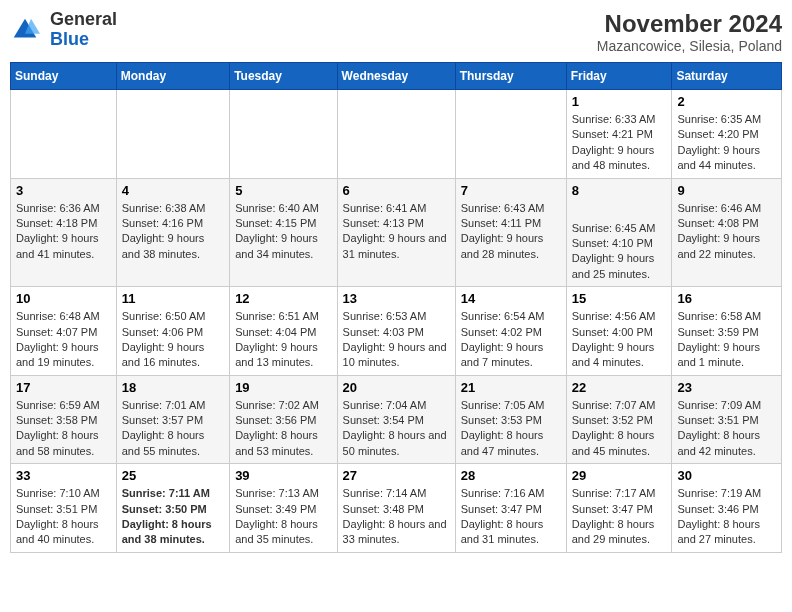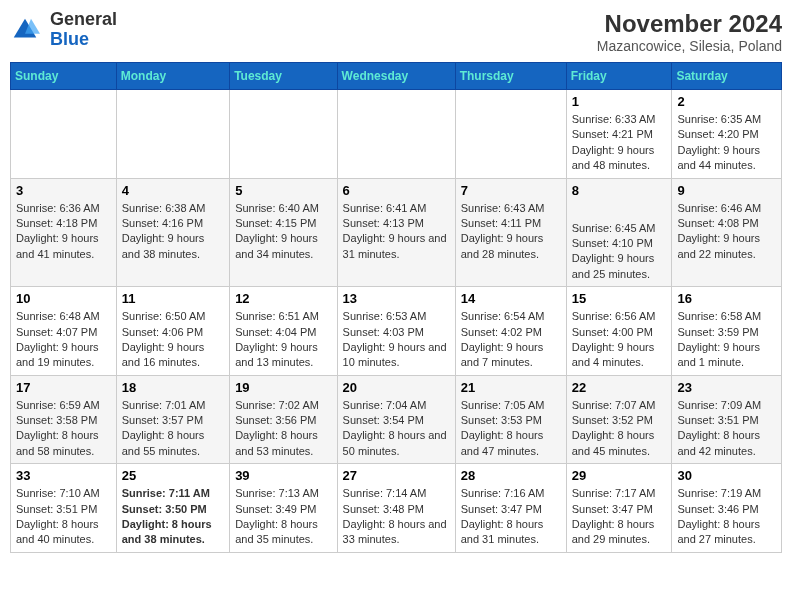--- a/index.html
+++ b/index.html
@@ -46,21 +46,21 @@
       font-size: 14px;
       color: #555;
     }
     .calendar-table {
       width: 100%;
       border-collapse: collapse;
       font-size: 11px;
     }
     .calendar-table th {
       background-color: #1565c0;
-      color: #5eead4;
+      color: #ffffff;
       padding: 6px 4px;
       text-align: left;
       font-size: 12px;
       font-weight: bold;
       border: 1px solid #0d47a1;
     }
     .calendar-table td {
       border: 1px solid #ccc;
       padding: 4px 5px;
       vertical-align: top;
@@ -205,21 +205,21 @@
 Daylight: 9 hours and 10 minutes.</div>
         </td>
         <td>
           <div class="day-number">14</div>
           <div class="day-info" style="white-space: pre-line;">Sunrise: 6:54 AM
 Sunset: 4:02 PM
 Daylight: 9 hours and 7 minutes.</div>
         </td>
         <td>
           <div class="day-number">15</div>
-          <div class="day-info" style="white-space: pre-line;">Sunrise: 6:56 AM
+          <div class="day-info" style="white-space: pre-line;">Sunrise: 4:56 AM
 Sunset: 4:00 PM
 Daylight: 9 hours and 4 minutes.</div>
         </td>
         <td>
           <div class="day-number">16</div>
           <div class="day-info" style="white-space: pre-line;">Sunrise: 6:58 AM
 Sunset: 3:59 PM
 Daylight: 9 hours and 1 minute.</div>
         </td>
       </tr>

